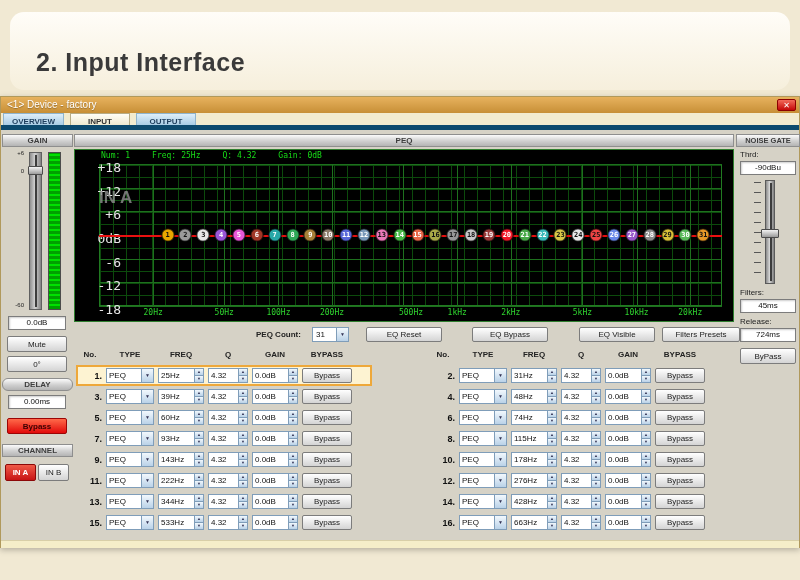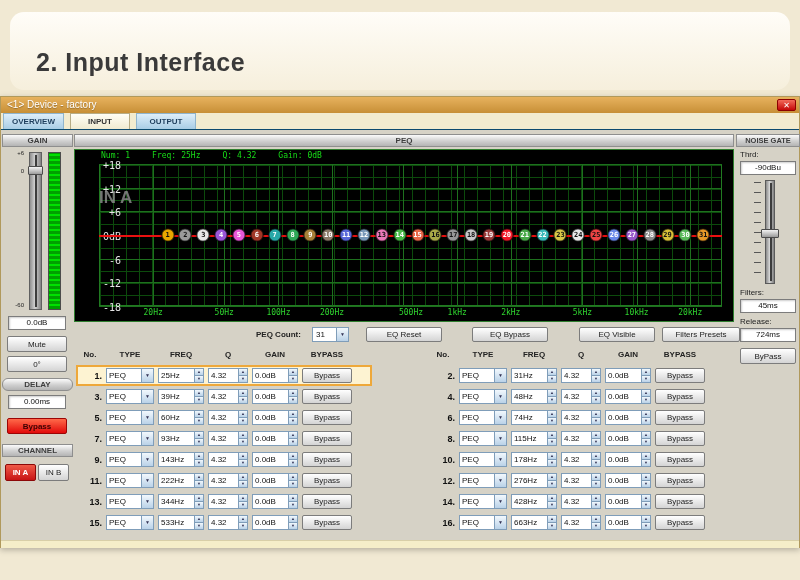--- a/index.html
+++ b/index.html
@@ -13,21 +13,21 @@
   .page-title { position:absolute; left:26px; top:36px; font-size:25px; font-weight:bold; color:#3a3a3a; letter-spacing:.5px; }
 
   .window { position:absolute; left:0; top:96px; width:800px; height:452px;
     background:#d6d2c6; border:1px solid #b0995c; box-shadow:0 2px 6px rgba(0,0,0,.25); }
   .titlebar { position:relative; height:16px; background:linear-gradient(#e7b25e,#c78f36); }
   .wtitle { position:absolute; left:6px; top:2px; font-size:10px; color:#fff; text-shadow:0 1px 1px rgba(0,0,0,.3); }
   .close-btn { position:absolute; right:3px; top:2px; width:19px; height:12px;
     background:linear-gradient(#f26a5a,#c40808); border:1px solid #8c0000; color:#fff;
     font-size:8px; line-height:9px; text-align:center; border-radius:2px; }
 
-  .tabbar { height:17px; background:#f2ebcf; border-bottom:1px solid #0c4a6e; display:flex; gap:6px; padding-left:2px; }
+  .tabbar { height:17px; background:#f2ebcf; border-bottom:5px solid #0c4a6e; display:flex; gap:6px; padding-left:2px; }
   .tab { min-width:60px; padding:0 8px; font-size:8px; font-weight:bold; color:#1d3d5c; text-align:center;
     line-height:15px; background:linear-gradient(#ddeefa,#a9cde5); border:1px solid #8fb4cd; border-bottom:none; }
   .tab.active { color:#333; background:linear-gradient(#fffef6,#f0ead0); border-color:#b7ac85; }
 
   .panel { position:absolute; }
   .left-panel  { left:1px;  top:37px; width:71px;  height:402px; }
   .center-panel{ left:73px; top:37px; width:660px; height:402px; }
   .right-panel { left:735px;top:37px; width:64px;  height:402px; }
   .bottom-strip{ position:absolute; left:0; right:0; top:443px; height:8px; background:#f5eec9; border-top:1px solid #d8cfa8; }
 
@@ -65,21 +65,21 @@
   
   .graph { position:absolute; left:0; top:15px; width:660px; height:173px; background:#000;
     border:1px solid #2f7f2f; overflow:hidden; }
   .plot { position:absolute; left:24px; top:14px; width:623px; height:142px; border:1px solid #217a21;
     background-image:
       repeating-linear-gradient(to right,#0c4a0c 0 1px,transparent 1px 13px),
       repeating-linear-gradient(to bottom,#0c4a0c 0 1px,transparent 1px 11.8px); }
   .hline { position:absolute; left:24px; width:623px; height:1px; background:#1e701e; }
   .hline.zero { background:#ea1010; height:2px; z-index:2; }
   .vline { position:absolute; top:14px; height:142px; width:1px; background:#1e701e; }
-  .ylab { position:absolute; left:1px; width:45px; text-align:right; font-size:10px; color:#e6e6e6;
+  .ylab { position:absolute; left:1px; width:45px; text-align:right; font-size:13px; color:#e6e6e6;
     font-family:"DejaVu Sans Mono",monospace; }
   .xlab { position:absolute; top:158px; transform:translateX(-50%); font-size:8px; color:#2fd42f;
     font-family:"DejaVu Sans Mono",monospace; }
   .info { position:absolute; left:26px; top:1px; display:flex; gap:22px; font-size:8px; color:#18de18;
     font-family:"DejaVu Sans Mono",monospace; z-index:3; }
   .info .pair { display:flex; gap:5px; }
   .watermark { position:absolute; left:24px; top:38px; font-size:17px; font-weight:bold; color:#909090; opacity:.8; z-index:1; }
   .pt { position:absolute; width:13px; height:13px; border-radius:50%; border:1px solid rgba(0,0,0,.65);
     font-size:7px; font-weight:bold; text-align:center; line-height:11px; transform:translate(-50%,-50%);
     z-index:3; font-family:"DejaVu Sans Mono",monospace; box-shadow:0 0 2px #000; }

